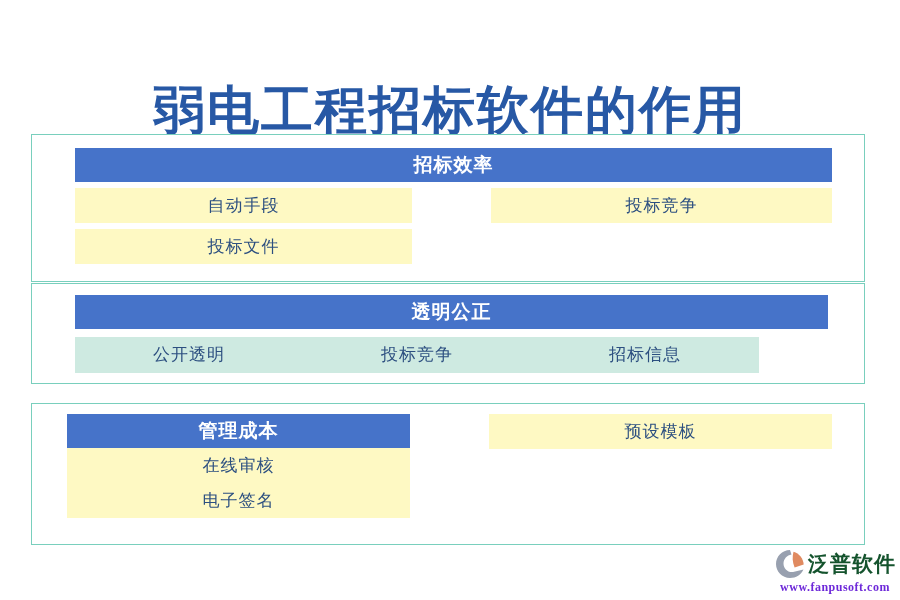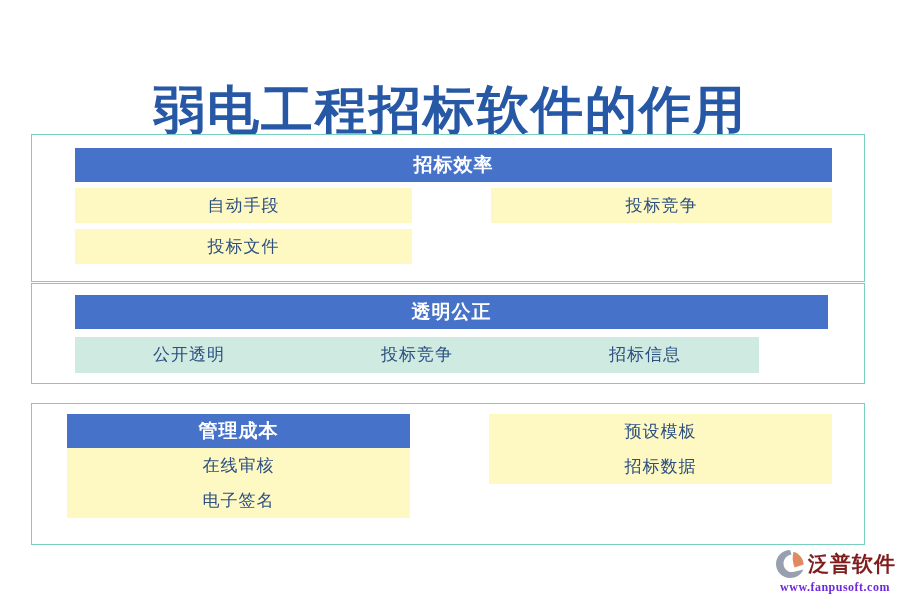--- a/index.html
+++ b/index.html
@@ -67,21 +67,21 @@
   .two-col .chip { margin-top: 0; }
 
   .logo {
     position: absolute;
     top: 548px; right: 4px;
     display: flex; flex-direction: column; align-items: center;
   }
   .logo-top { display: flex; align-items: center; gap: 2px; }
   .logo-name {
     font-size: 21px; font-weight: bold;
-    color: #7f1d1d;
+    color: #14532d;
     font-family: "Liberation Sans", sans-serif;
     letter-spacing: 1px;
     white-space: nowrap;
   }
   .logo-url {
     font-size: 12px;
     color: #6d28d9;
     letter-spacing: 0.5px;
     margin-top: 0px;
     font-family: "Liberation Serif", serif;
@@ -115,21 +115,20 @@
 
   <div class="section-box box-3">
     <div class="two-col">
       <div class="col">
         <div class="header-bar">管理成本</div>
         <div class="chip">在线审核</div>
         <div class="chip">电子签名</div>
       </div>
       <div class="col">
         <div class="chip">预设模板</div>
-        <div class="chip">招标数据</div>
       </div>
     </div>
   </div>
 
   <div class="logo">
     <div class="logo-top">
       <span style="display:inline-block;width:32px;height:32px;">
         <svg width="32" height="32" viewBox="0 0 32 32">
           <path d="M16 2 C8 2 2 8.5 2 16 C2 23.5 8 30 16 30 C22 30 27.2 26.5 29.5 21.5 L19 24 C13.5 24.6 9.5 20.5 9.5 15.5 C9.5 11 13 7 17.5 6.4 Z" fill="#98A0AF"></path>
           <path d="M19.5 3.8 C25.3 5.5 29.2 10.5 29.7 16.4 L20.6 19.4 C18.2 14 18.3 8.9 19.5 3.8 Z" fill="#E08A60"></path>

